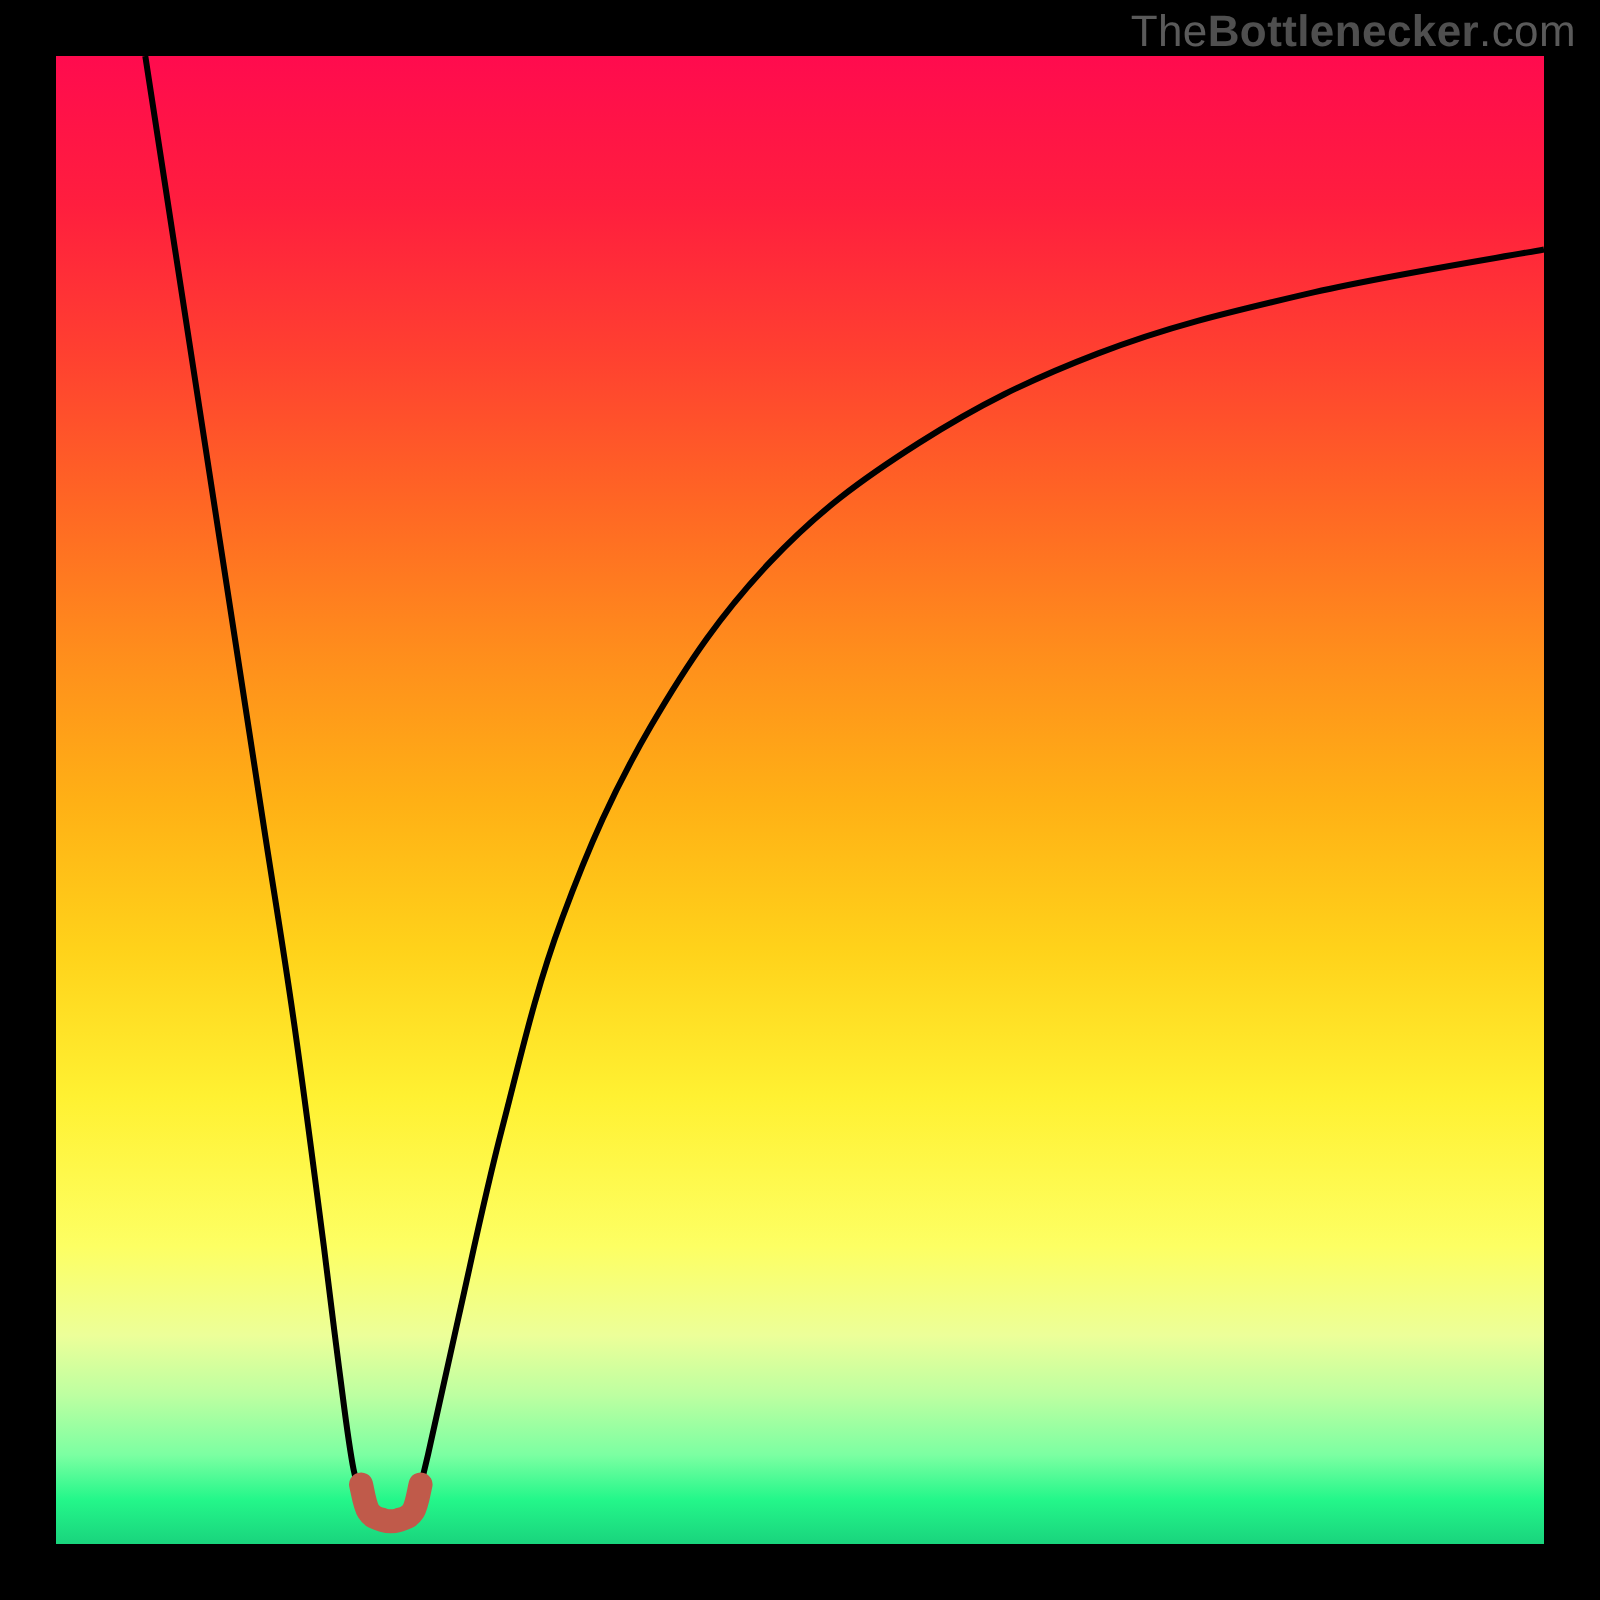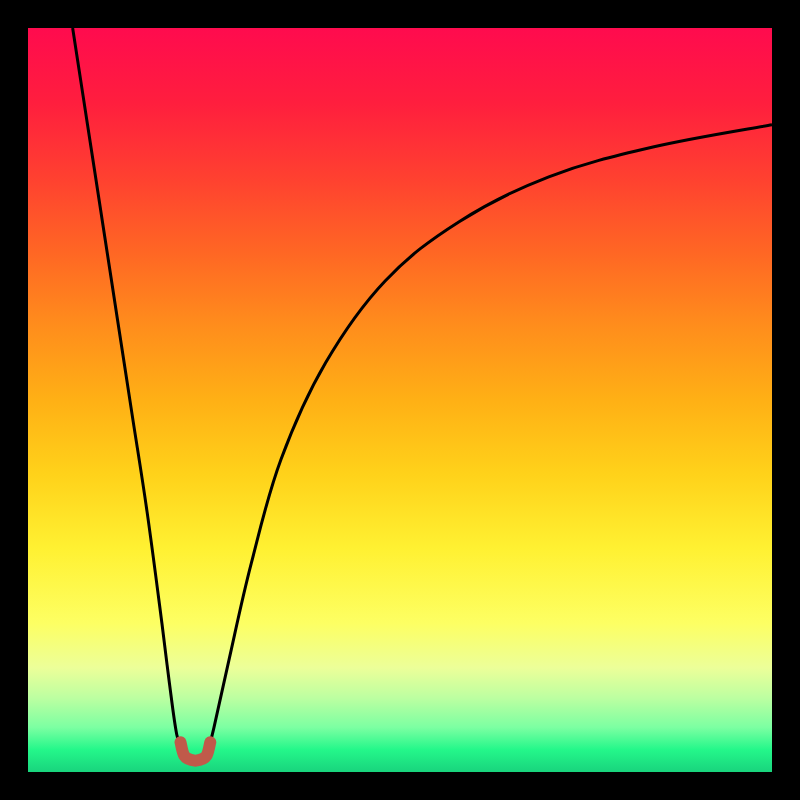--- a/index.html
+++ b/index.html
@@ -60,20 +60,23 @@
     width: 744px;
     height: 744px;
     overflow: visible;
   }
 </style>
 </head>
 <body>
 
 <div class="stage">
 
+  <div class="watermark">
+    <span>The</span><b>Bottlenecker</b><span>.com</span>
+  </div>
 
   <div class="plot">
     <svg class="curves" viewBox="0 0 744 744" preserveAspectRatio="none">
       <path fill="none" d="M 44.64,0 C 47.318400000000004,17.409600000000005 54.1632,61.90080000000002 59.52,96.72000000000003 C 64.8768,131.53920000000005 69.04320000000001,158.62080000000006 74.4,193.44000000000005 C 79.7568,228.25920000000005 83.9232,255.34080000000003 89.28,290.16 C 94.63680000000001,324.9792 98.8032,352.0608 104.16000000000001,386.88 C 109.51680000000002,421.6992 113.68320000000001,446.1024 119.04,483.6 C 124.3968,521.0976 129.9024,564.3984 133.92,595.2 C 137.93759999999997,626.0016 138.6816,634.6320000000001 141.36,654.72 C 144.03840000000002,674.808 146.12160000000003,693.4079999999999 148.8,706.8 C 151.4784,720.192 154.90079999999998,725.1024 156.23999999999998,729.12" stroke="#000000" stroke-width="3" stroke-linecap="butt" stroke-linejoin="round"></path>
       <path fill="none" d="M 178.56,729.12 C 179.8992,723.7632 181.98239999999998,716.7696 186,699.36 C 190.01760000000002,681.9504000000001 194.18400000000003,661.8624 200.88000000000002,632.4 C 207.57600000000002,602.9376 213.82559999999998,571.8384 223.2,535.68 C 232.5744,499.5216 239.568,467.6784 252.96,431.52000000000004 C 266.35200000000003,395.36160000000007 278.8512,366.94079999999997 297.6,334.79999999999995 C 316.34880000000004,302.65919999999994 333.0144,278.40479999999997 357.12,252.95999999999998 C 381.2256,227.5152 402.0576,212.18880000000007 431.52,193.44000000000005 C 460.9824,174.69120000000004 485.9808,162.19199999999995 520.8,148.79999999999995 C 555.6192,135.40799999999996 584.7839999999999,128.41440000000006 624.9599999999999,119.04000000000008 C 665.136,109.6656000000001 722.5728,100.73760000000004 744,96.72000000000003" stroke="#000000" stroke-width="3" stroke-linecap="butt" stroke-linejoin="round"></path>
       <path fill="none" d="M 152.51999999999998,714.24 C 153.18959999999998,716.65056 154.23119999999997,724.41792 156.23999999999998,727.632 C 158.2488,730.8460799999999 161.0016,731.29248 163.68,732.096 C 166.35840000000002,732.89952 168.4416,732.89952 171.12,732.096 C 173.79840000000002,731.29248 176.5512,730.8460799999999 178.56,727.632 C 180.5688,724.41792 181.6104,716.65056 182.28,714.24" stroke="#c05a4a" stroke-width="12" stroke-linecap="round" stroke-linejoin="round"></path>
     </svg>
   </div>
 
 </div>

